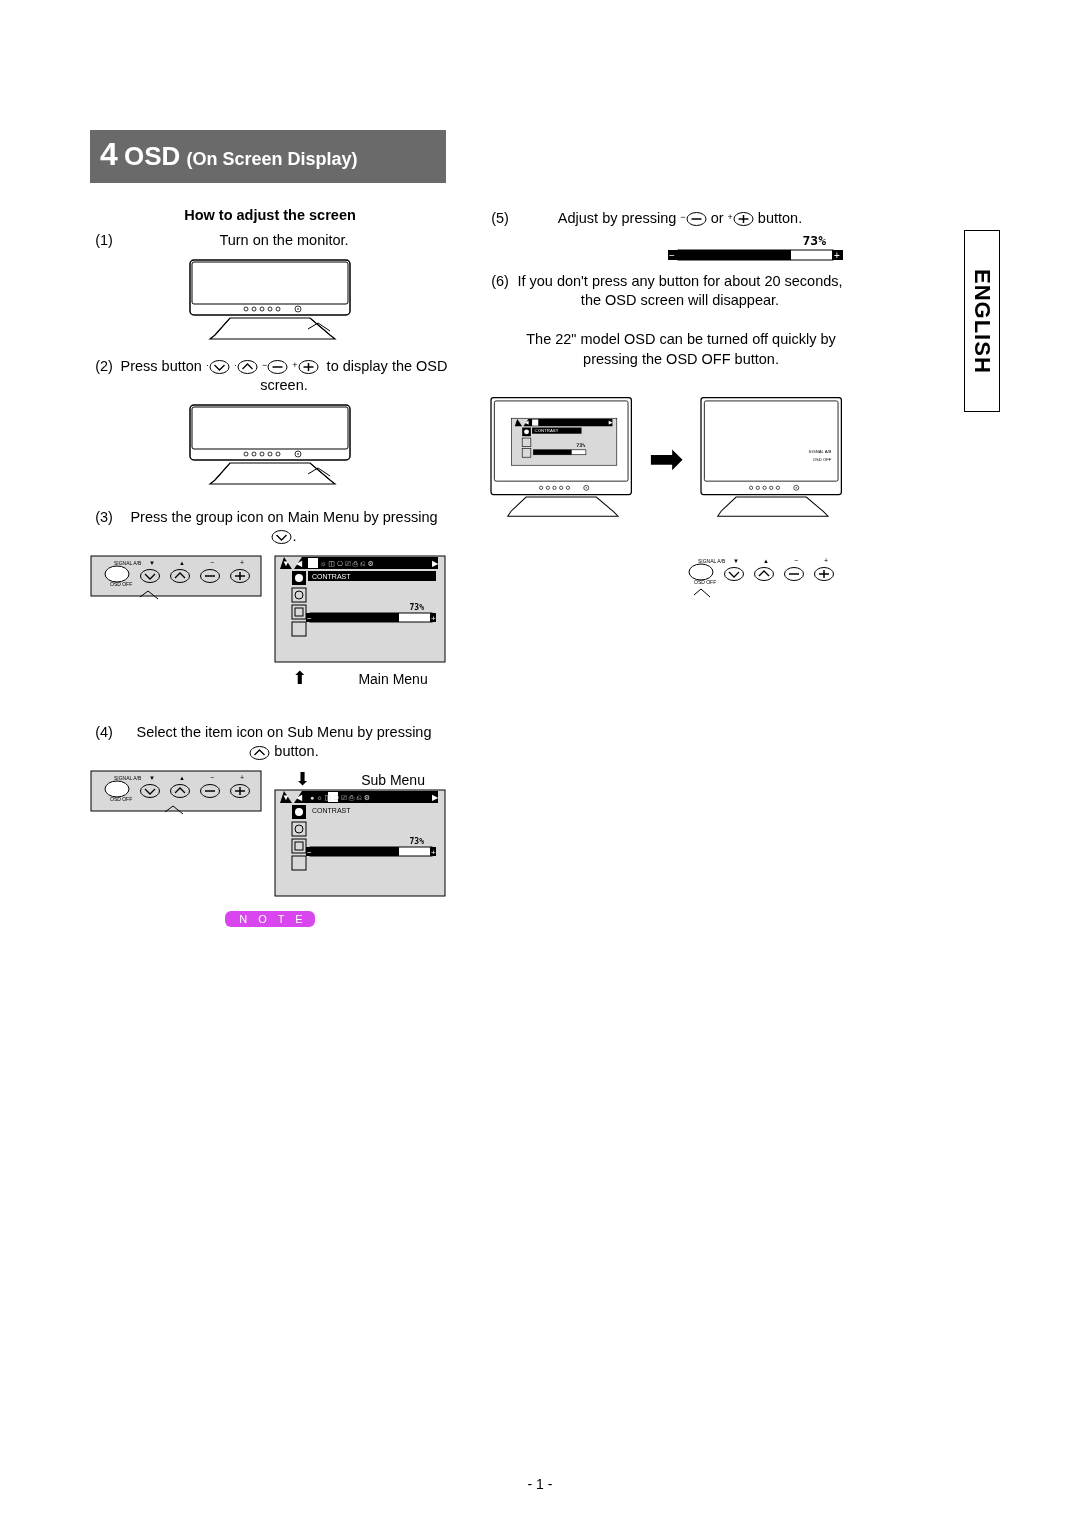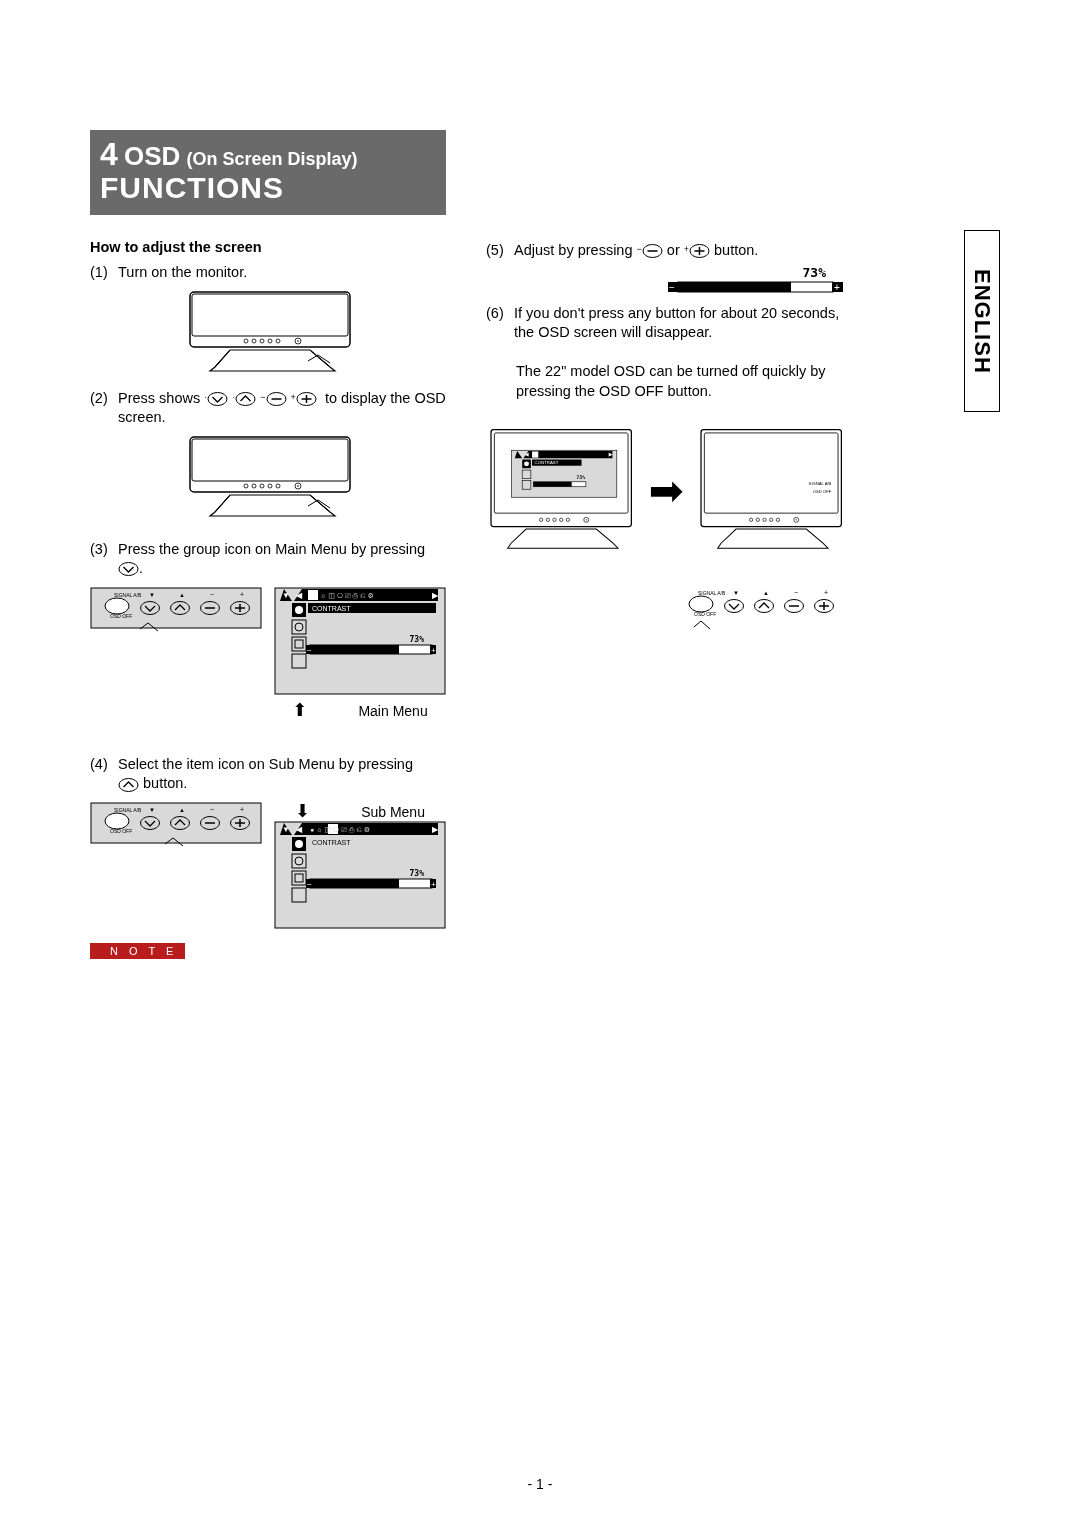--- a/index.html
+++ b/index.html
@@ -42,20 +42,21 @@
   }
   .headerbox .line2 {
     font-size: 30px;
     font-weight: 800;
     letter-spacing: 1px;
     margin-top: -2px;
   }
   .columns {
     display: flex;
     margin-top: 18px;
+    text-align: center;
   }
   .col {
     width: 360px;
   }
   .col-left { margin-right: 36px; }
   .subhead { font-weight: bold; margin-top: 6px; margin-bottom: 2px; font-size: 14.5px;}
   p.body { margin: 2px 0 10px 0; line-height: 1.35; font-size: 14.5px;}
   .step { display: flex; margin: 8px 0 4px 0; font-size: 14.5px; line-height: 1.35;}
   .step .num { flex: 0 0 28px; }
   .step .txt { flex: 1; }
@@ -63,26 +64,27 @@
 
   svg.monitor { width: 180px; height: 90px; }
 
   svg.btnicon {
     width: 21px; height: 16px;
     vertical-align: middle;
   }
 
   .note-label {
     display: inline-block;
-    background: #b91c1c;
+    background: #d946ef;
     color: #fff;
     font-size: 11px;
     letter-spacing: 4px;
-    padding: 2px 8px 2px 20px;
+    padding: 2px 8px 2px 14px;
     margin-top: 10px;
+    border-radius: 6px;
   }
 
   .language-tab {
     position: absolute;
     right: 80px;
     top: 230px;
     border: 1.5px solid #000;
     width: 34px;
     height: 180px;
     display: flex;
@@ -199,21 +201,20 @@
 </svg>
 
 <div class="page">
 
   <div class="headerbox">
     <div class="line1">
       <span class="four">4</span>
       <span class="osd">OSD</span>
       <span class="sub">(On Screen Display)</span>
     </div>
-    <div class="line2">FUNCTIONS</div>
   </div>
 
   <div class="language-tab">
     <span>ENGLISH</span>
   </div>
 
   <div class="columns">
 
     <div class="col col-left">
       <div class="subhead">How to adjust the screen</div>
@@ -226,21 +227,21 @@
       <div class="figwrap">
         <svg class="monitor" viewBox="0 0 180 90">
           <use href="#crt"></use>
         </svg>
       </div>
 
       
       <div class="step">
         <div class="num">(2)</div>
         <div class="txt">
-          <span>Press shows </span>
+          <span>Press button </span>
           <span class="supmark">·</span><svg class="btnicon" viewBox="0 0 20 16">
               <use href="#sym-down"></use>
             </svg>
           <span class="supmark">·</span><svg class="btnicon" viewBox="0 0 20 16">
               <use href="#sym-up"></use>
             </svg>
           <span class="supmark">−</span><svg class="btnicon" viewBox="0 0 20 16">
               <use href="#sym-minus"></use>
             </svg>
           <span class="supmark">+</span><svg class="btnicon" viewBox="0 0 20 16">

